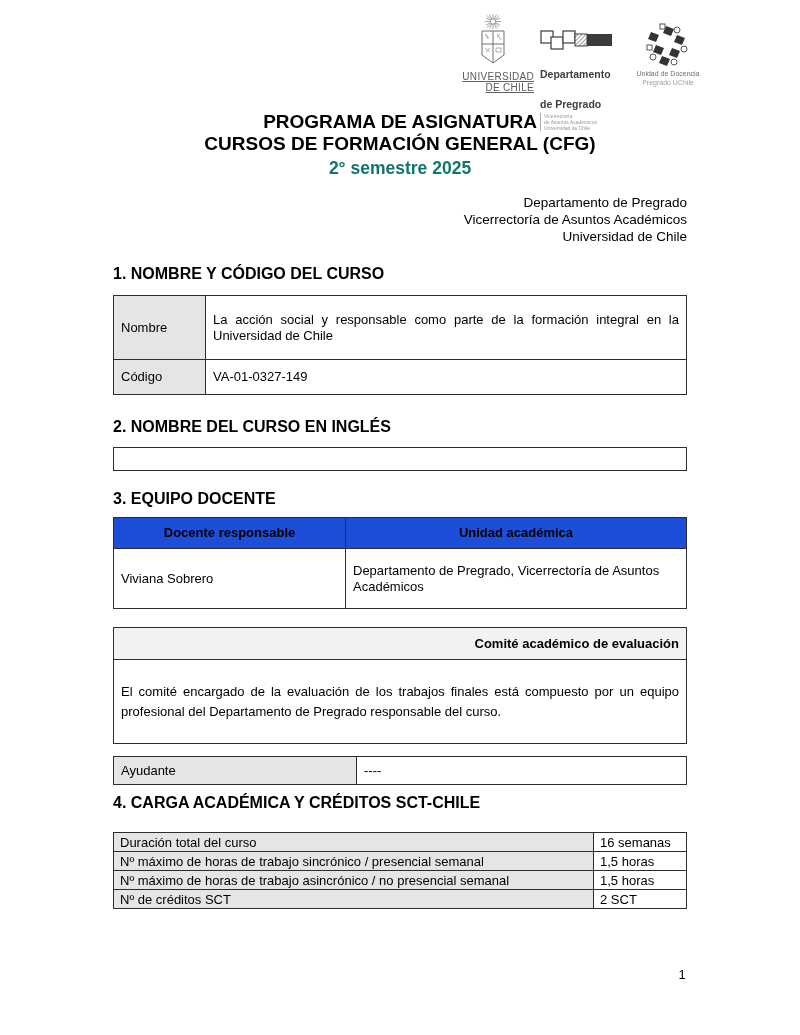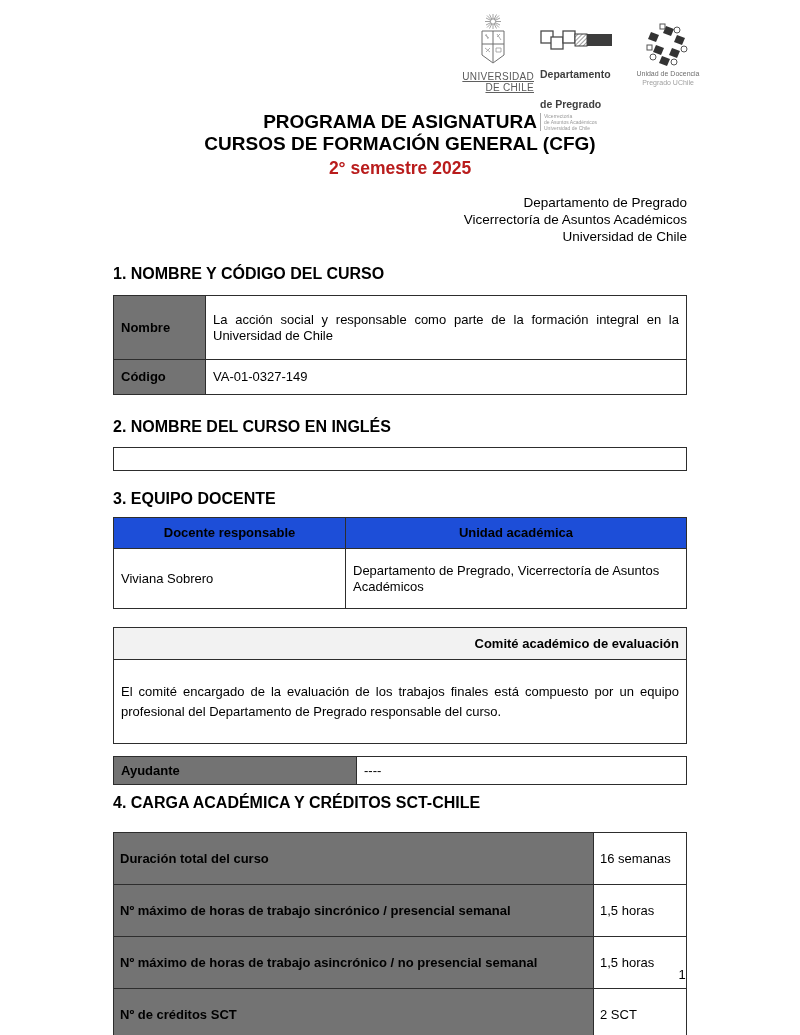--- a/index.html
+++ b/index.html
@@ -23,42 +23,42 @@
   .title-block { top:111px; left:113px; width:574px; text-align:center; }
   .title-main { font-size:19px; font-weight:bold; line-height:22px; }
   .title-sem { font-size:17.5px; font-weight:bold; line-height:21px; margin-top:3px; }
   .title-sub { font-size:13.5px; line-height:17px; }
   .title-sub-wrap { margin-top:15px;text-align:right; }
 
   
   .sec-h { font-size:16px; font-weight:bold; left:113px; }
   table { border-collapse:collapse; table-layout:fixed; }
   td, th { border:1px solid #2d2d2d; font-size:13px; line-height:16px; padding:0 7px; vertical-align:middle; text-align:left; }
-  .lbl { background:#737373; font-weight:bold; }
+  .lbl { background:#e5e5e5; font-weight:normal; }
   .just { text-align:justify; }
 
   .tbl { left:113px; width:574px; }
   #tbl-namecode col.c1 { width:92px; }
   #tbl-namecode .r1 td { height:64px; }
   #tbl-namecode .r2 td { height:35px; }
 
   .empty-box { left:113px; width:574px; height:24px; border:1px solid #2d2d2d; background:#fff; }
 
   #tbl-team col.c1 { width:232px; }
   #tbl-team th { height:31px; background:#1d4ed8; text-align:center; font-weight:bold; }
   #tbl-team .data td { height:60px; }
 
   #tbl-committee th { height:32px; background:#f2f2f2; text-align:right; font-weight:bold; }
   #tbl-committee .body td { height:84px; line-height:20px; }
 
   #tbl-assistant col.c1 { width:243px; }
   #tbl-assistant td { height:28px; }
 
   #tbl-load col.c1 { width:480px; }
-  #tbl-load td { height:19px; padding:18px 6px; line-height:15px; }
+  #tbl-load td { height:19px; padding:1px 6px; line-height:15px; }
 
   .page-num { top:967px; left:672px; width:20px; text-align:center; font-size:13px; }
 
   svg { display:block; }
 </style>
 </head>
 <body>
 
 <div class="page">
 
@@ -136,21 +136,21 @@
         </g>
       </svg>
       <div class="t1">Unidad de Docencia</div>
       <div class="t2">Pregrado UChile</div>
     </div>
   </div>
 
   <div class="abs title-block">
     <div class="title-main">PROGRAMA DE ASIGNATURA</div>
     <div class="title-main">CURSOS DE FORMACIÓN GENERAL (CFG)</div>
-    <div class="title-sem" style="color:#b91c1c">2° semestre 2025</div>
+    <div class="title-sem" style="color:#0f766e">2° semestre 2025</div>
     <div class="title-sub-wrap">
       <div class="title-sub">Departamento de Pregrado</div>
       <div class="title-sub">Vicerrectoría de Asuntos Académicos</div>
       <div class="title-sub">Universidad de Chile</div>
     </div>
   </div>
 
   <div class="abs sec-h" style="top:265px">1. NOMBRE Y CÓDIGO DEL CURSO</div>
 
   <table class="abs tbl" id="tbl-namecode" style="top:295px">

